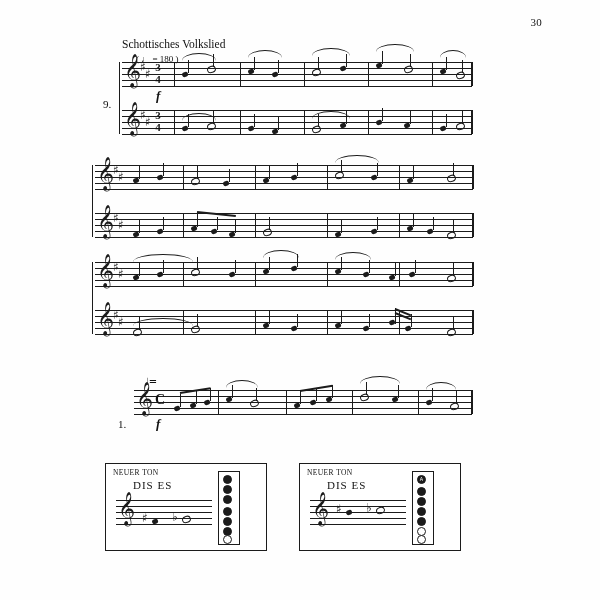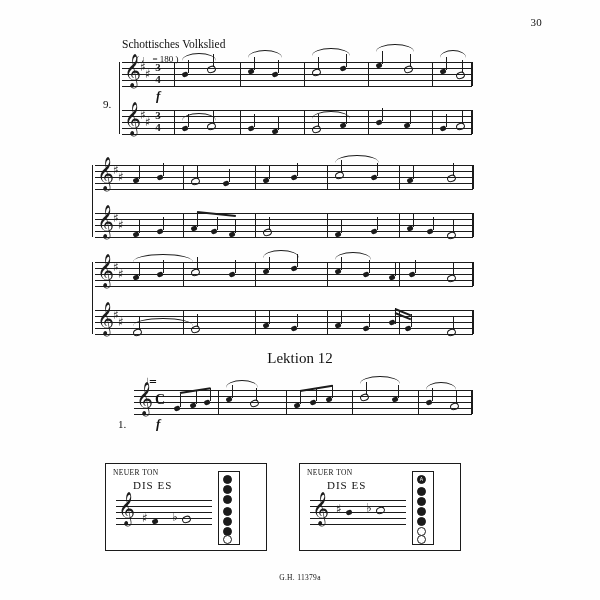--- a/index.html
+++ b/index.html
@@ -478,21 +478,20 @@
       <div class="note" style="left:310px; top:16px;"></div>
         <div class="stem" style="left:316px; top:4px; height:13px;"></div>
       <div class="beam" style="left:300px; top:-2px; width:17px; transform:rotate(22deg); transform-origin:left;"></div>
       <div class="beam" style="left:300px; top:2px; width:17px; transform:rotate(22deg); transform-origin:left;"></div>
       <div class="note hollow" style="left:352px; top:19px;"></div>
         <div class="stem" style="left:358px; top:7px; height:13px;"></div>
       <div class="slur" style="left:38px; top:8px; width:60px;"></div>
     </div>
   </div>
 
-  <div class="lektion-title">Lektion 12</div>
   <div class="item-number" style="left:118px; top:418px;">1.</div>
 
   <div class="system" style="left:134px; top:390px; width:338px; height:30px;">
     <div class="tempo-note" style="left:10px; top:-14px;">♩=</div>
     <div class="staff" style="top:0px; width:338px; height:24px;">
       <div class="line" style="top:0px;  width:338px;"></div>
       <div class="line" style="top:6px;  width:338px;"></div>
       <div class="line" style="top:12px; width:338px;"></div>
       <div class="line" style="top:18px; width:338px;"></div>
       <div class="line" style="top:24px; width:338px;"></div>
@@ -587,14 +586,13 @@
       </div>
       <div class="hole filled" style="left:4px; top:15px;"></div>
       <div class="hole filled" style="left:4px; top:25px;"></div>
       <div class="hole filled" style="left:4px; top:35px;"></div>
       <div class="hole filled" style="left:4px; top:45px;"></div>
       <div class="hole" style="left:4px; top:55px;"></div>
       <div class="hole" style="left:4px; top:63px;"></div>
     </div>
   </div>
 
-  <div class="footer">G.H. 11379a</div>
 </div>
 
 </body></html>

